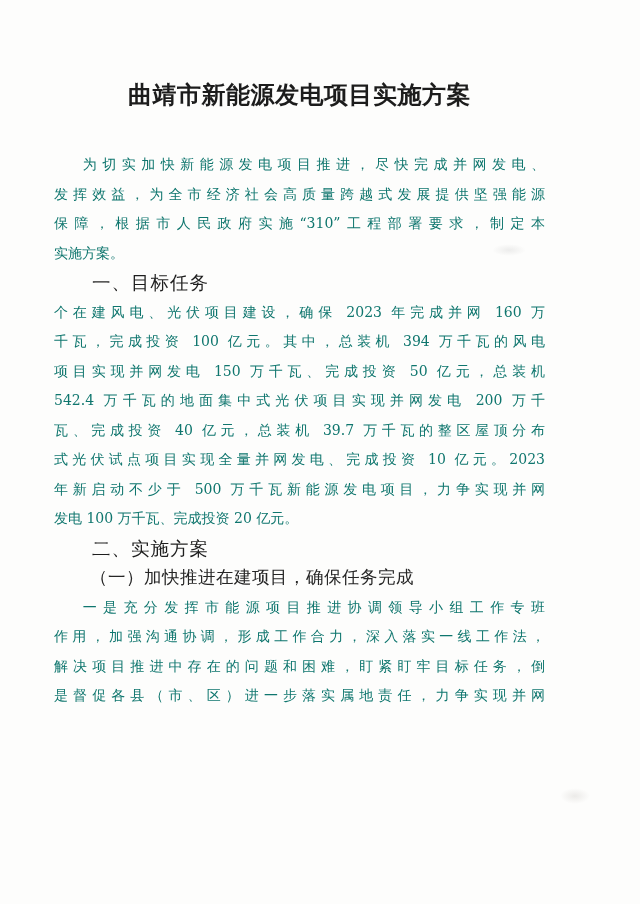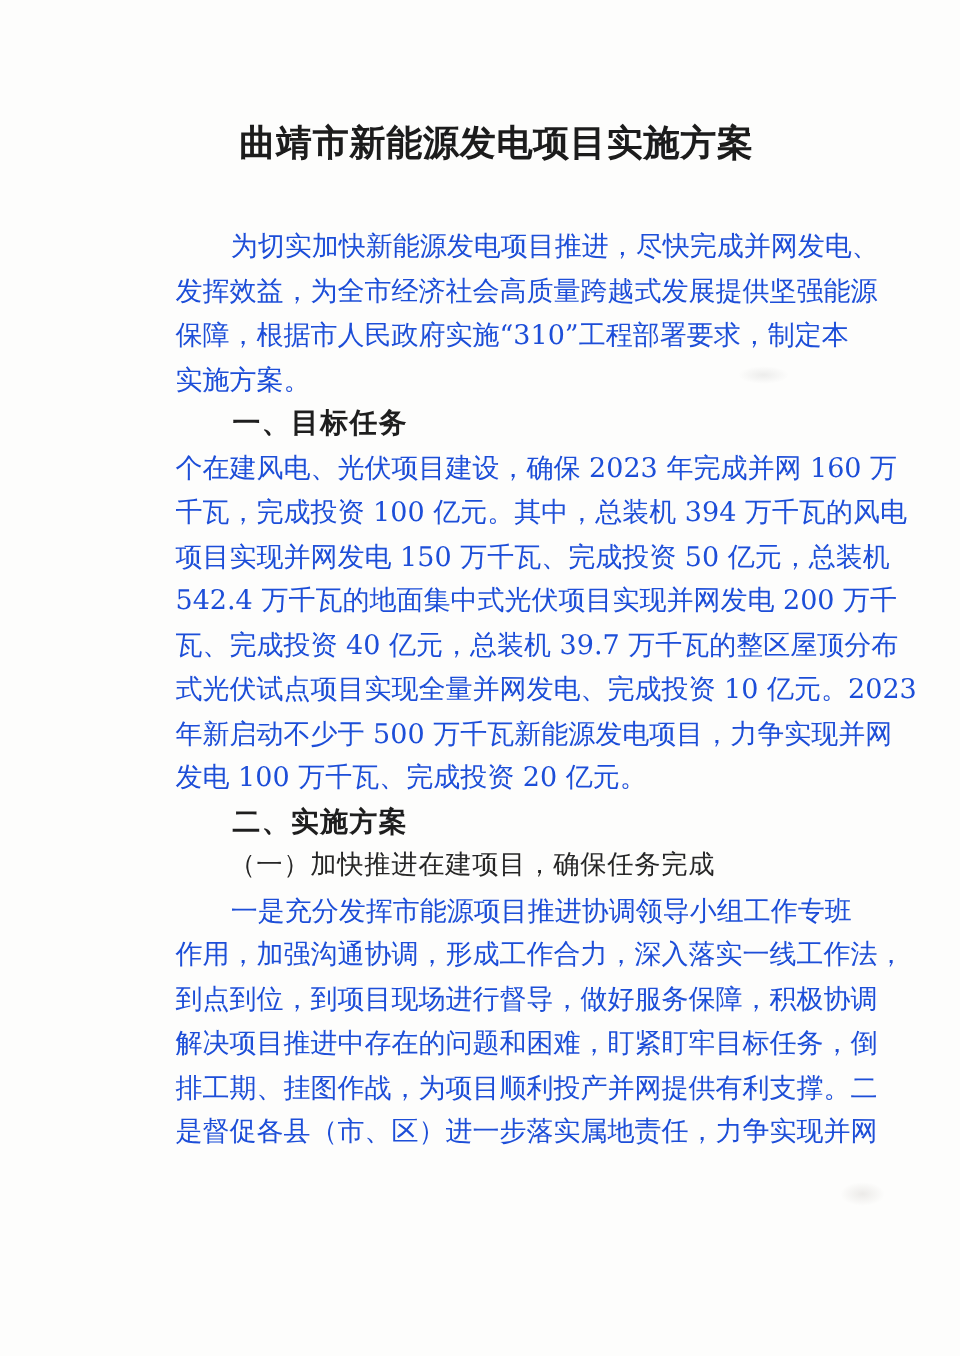--- a/index.html
+++ b/index.html
@@ -6,47 +6,46 @@
   html, body { width: 640px; }
   body { background: #e9e9e9; font-family: "DejaVu Serif", "Liberation Serif", serif; }
   .page {
     position: relative;
     width: 640px;
     height: 904px;
     background: #fdfdfc;
     overflow: hidden;
   }
   .content {
-    padding: 80px 95px 0 69px;
-    margin-left: 48px;
+    padding: 80px 95px 0 54px;
   }
   .doc-title {
     font-family: "DejaVu Sans", "Liberation Sans", sans-serif;
     font-weight: 700;
     font-size: 24px;
     line-height: 30px;
     letter-spacing: 0.5px;
     color: #1c1c1c;
     text-align: center;
     margin-bottom: 40px;
   }
   .ln {
     height: 29.5px;
     line-height: 29.5px;
-    font-size: 18px;
-    color: #1d4ed8;
+    font-size: 14px;
+    color: #0f766e;
     text-align: justify;
     white-space: nowrap;
     overflow: visible;
   }
   .jf { text-align-last: justify; }
   .ind { text-indent: 2.05em; }
   .hd {
     font-family: "DejaVu Sans", "Liberation Sans", sans-serif;
-    font-weight: 700;
+    font-weight: 400;
     font-size: 18.5px;
     color: #1e1e1e;
     letter-spacing: 1px;
   }
   .sub {
     font-weight: 400;
     font-size: 17.5px;
     color: #262626;
     letter-spacing: 0.5px;
   }
@@ -86,22 +85,20 @@
     <div class="ln jf">瓦、完成投资 40 亿元，总装机 39.7 万千瓦的整区屋顶分布</div>
     <div class="ln jf">式光伏试点项目实现全量并网发电、完成投资 10 亿元。2023</div>
     <div class="ln jf">年新启动不少于 500 万千瓦新能源发电项目，力争实现并网</div>
     <div class="ln">发电 100 万千瓦、完成投资 20 亿元。</div>
 
     <div class="ln hd ind">二、实施方案</div>
     <div class="ln sub ind">（一）加快推进在建项目，确保任务完成</div>
 
     <div class="ln jf ind">一是充分发挥市能源项目推进协调领导小组工作专班</div>
     <div class="ln jf">作用，加强沟通协调，形成工作合力，深入落实一线工作法，</div>
-    <div class="ln jf">到点到位，到项目现场进行督导，做好服务保障，积极协调</div>
     <div class="ln jf">解决项目推进中存在的问题和困难，盯紧盯牢目标任务，倒</div>
-    <div class="ln jf">排工期、挂图作战，为项目顺利投产并网提供有利支撑。二</div>
     <div class="ln jf">是督促各县（市、区）进一步落实属地责任，力争实现并网</div>
 
   </div>
 
   <div class="smudge smudge-a"></div>
   <div class="smudge smudge-b"></div>
 </div>
 
 </body></html>

